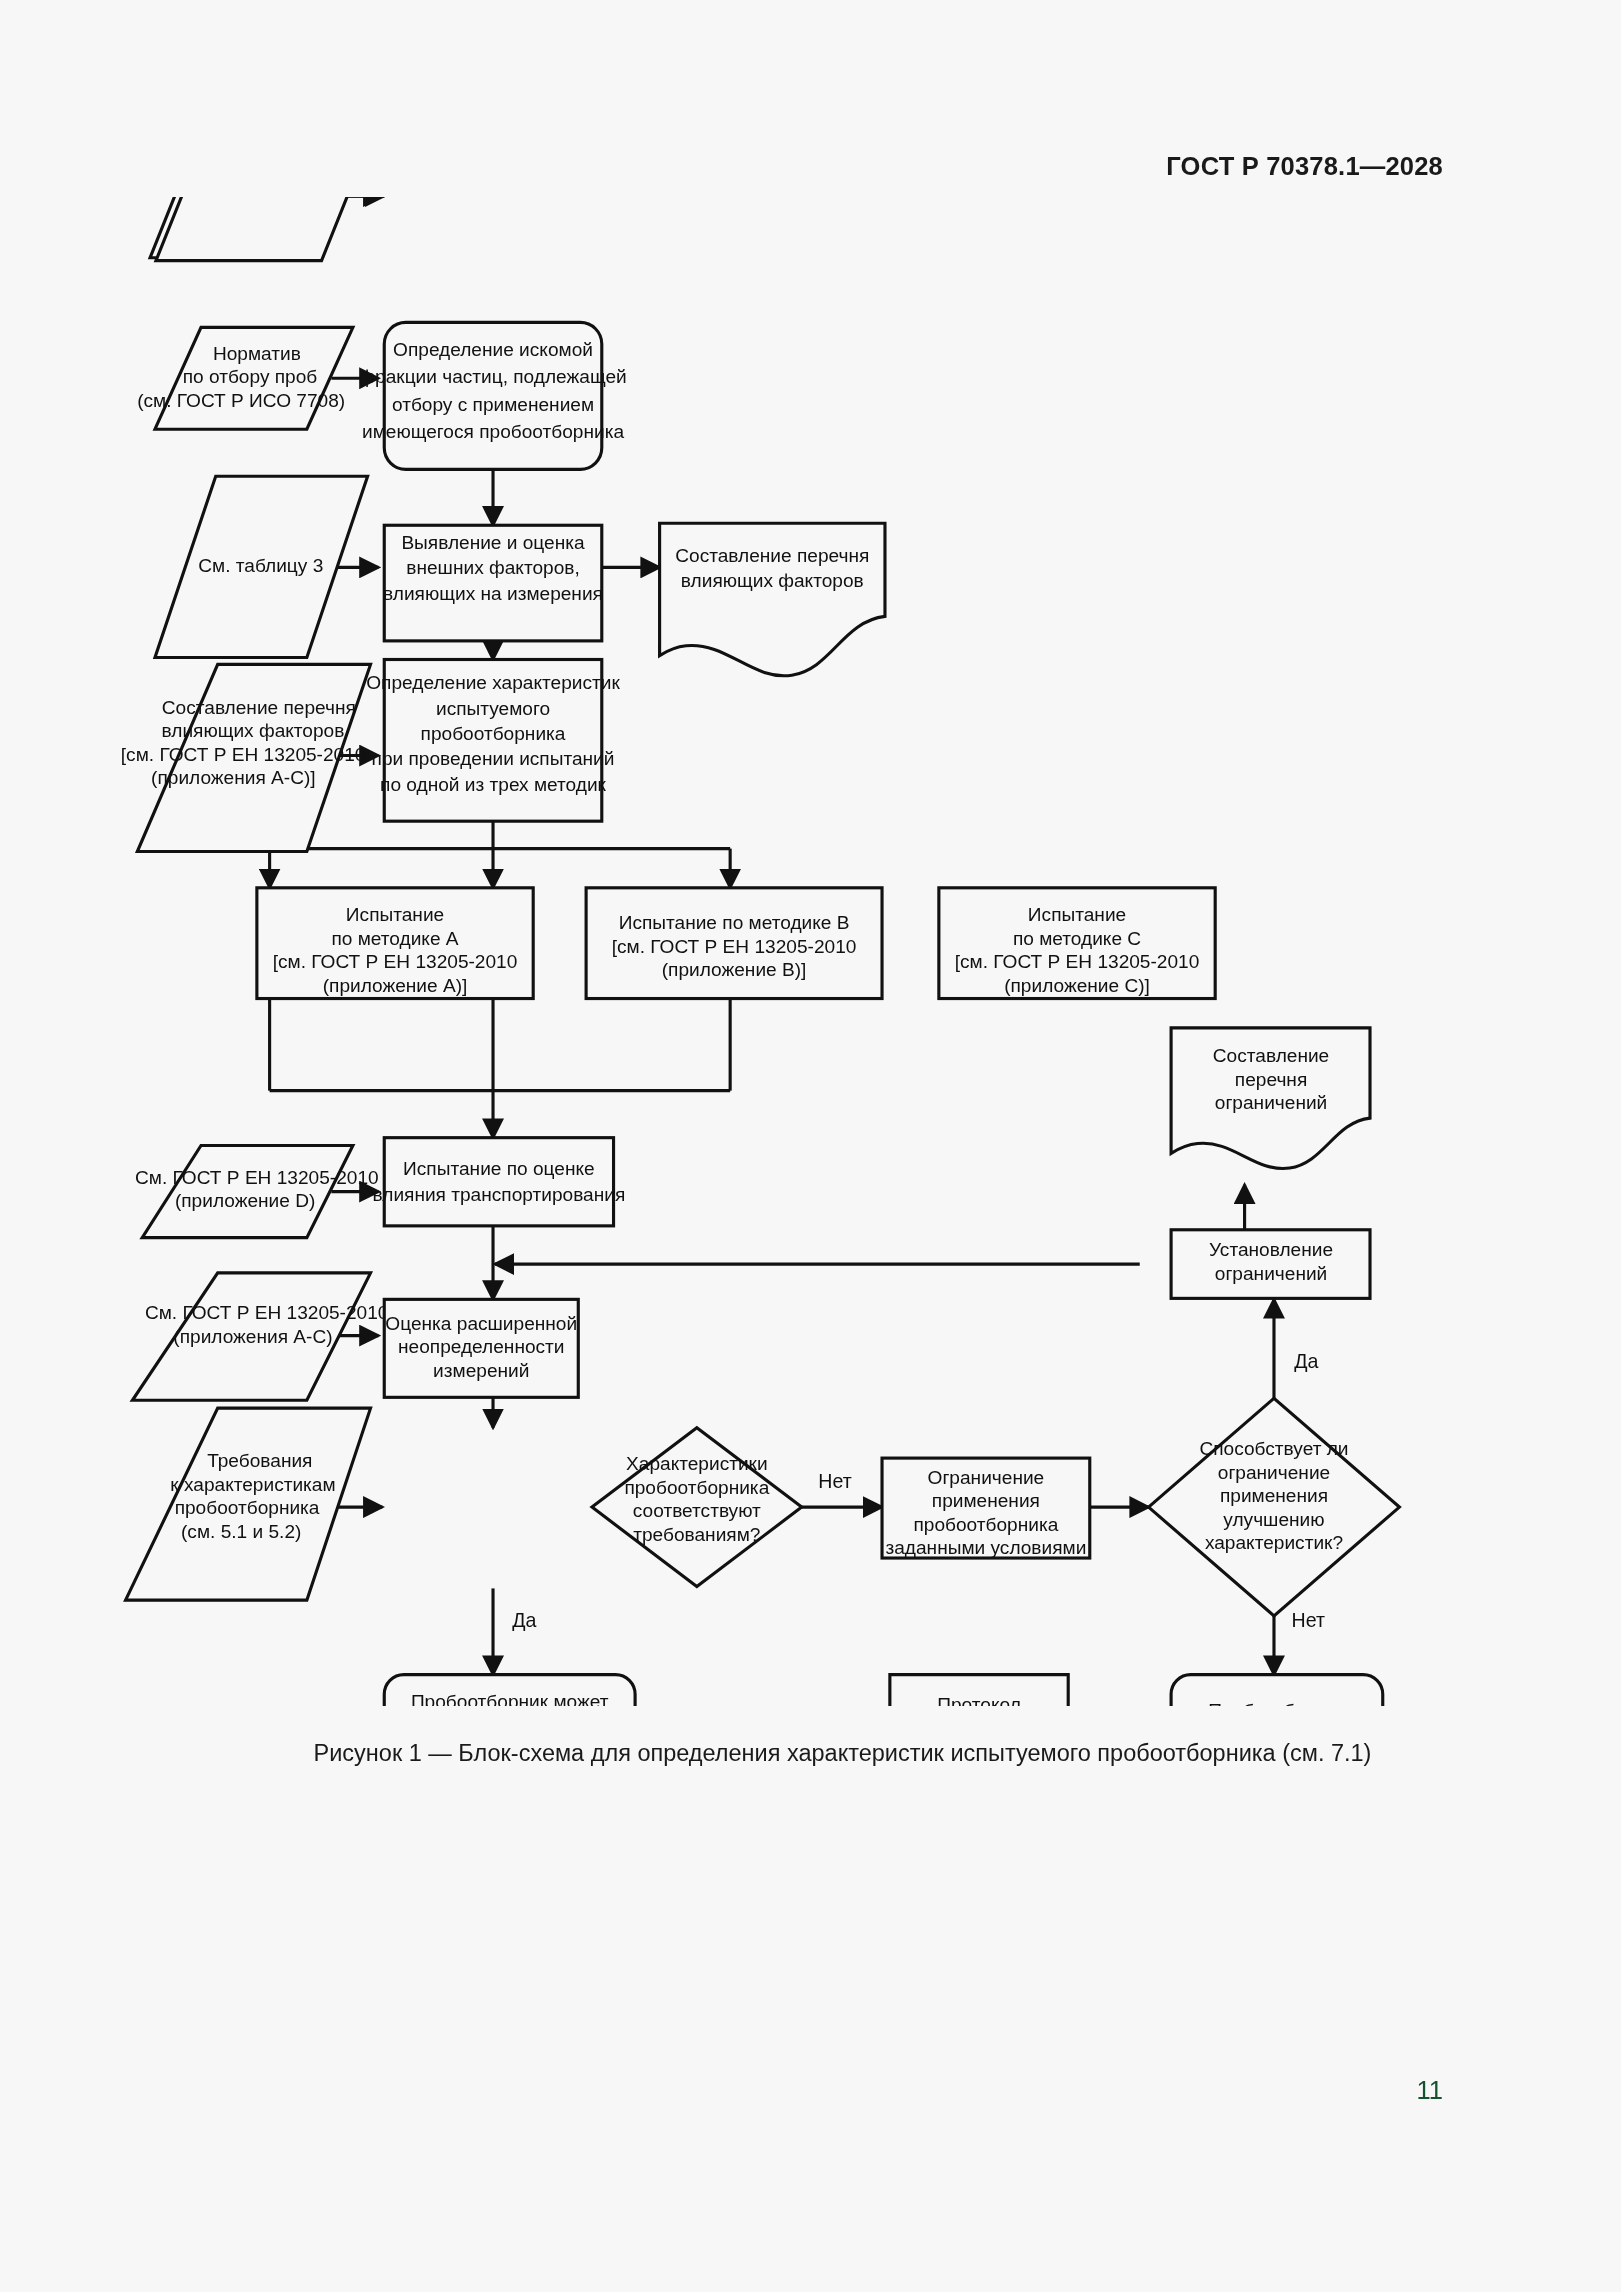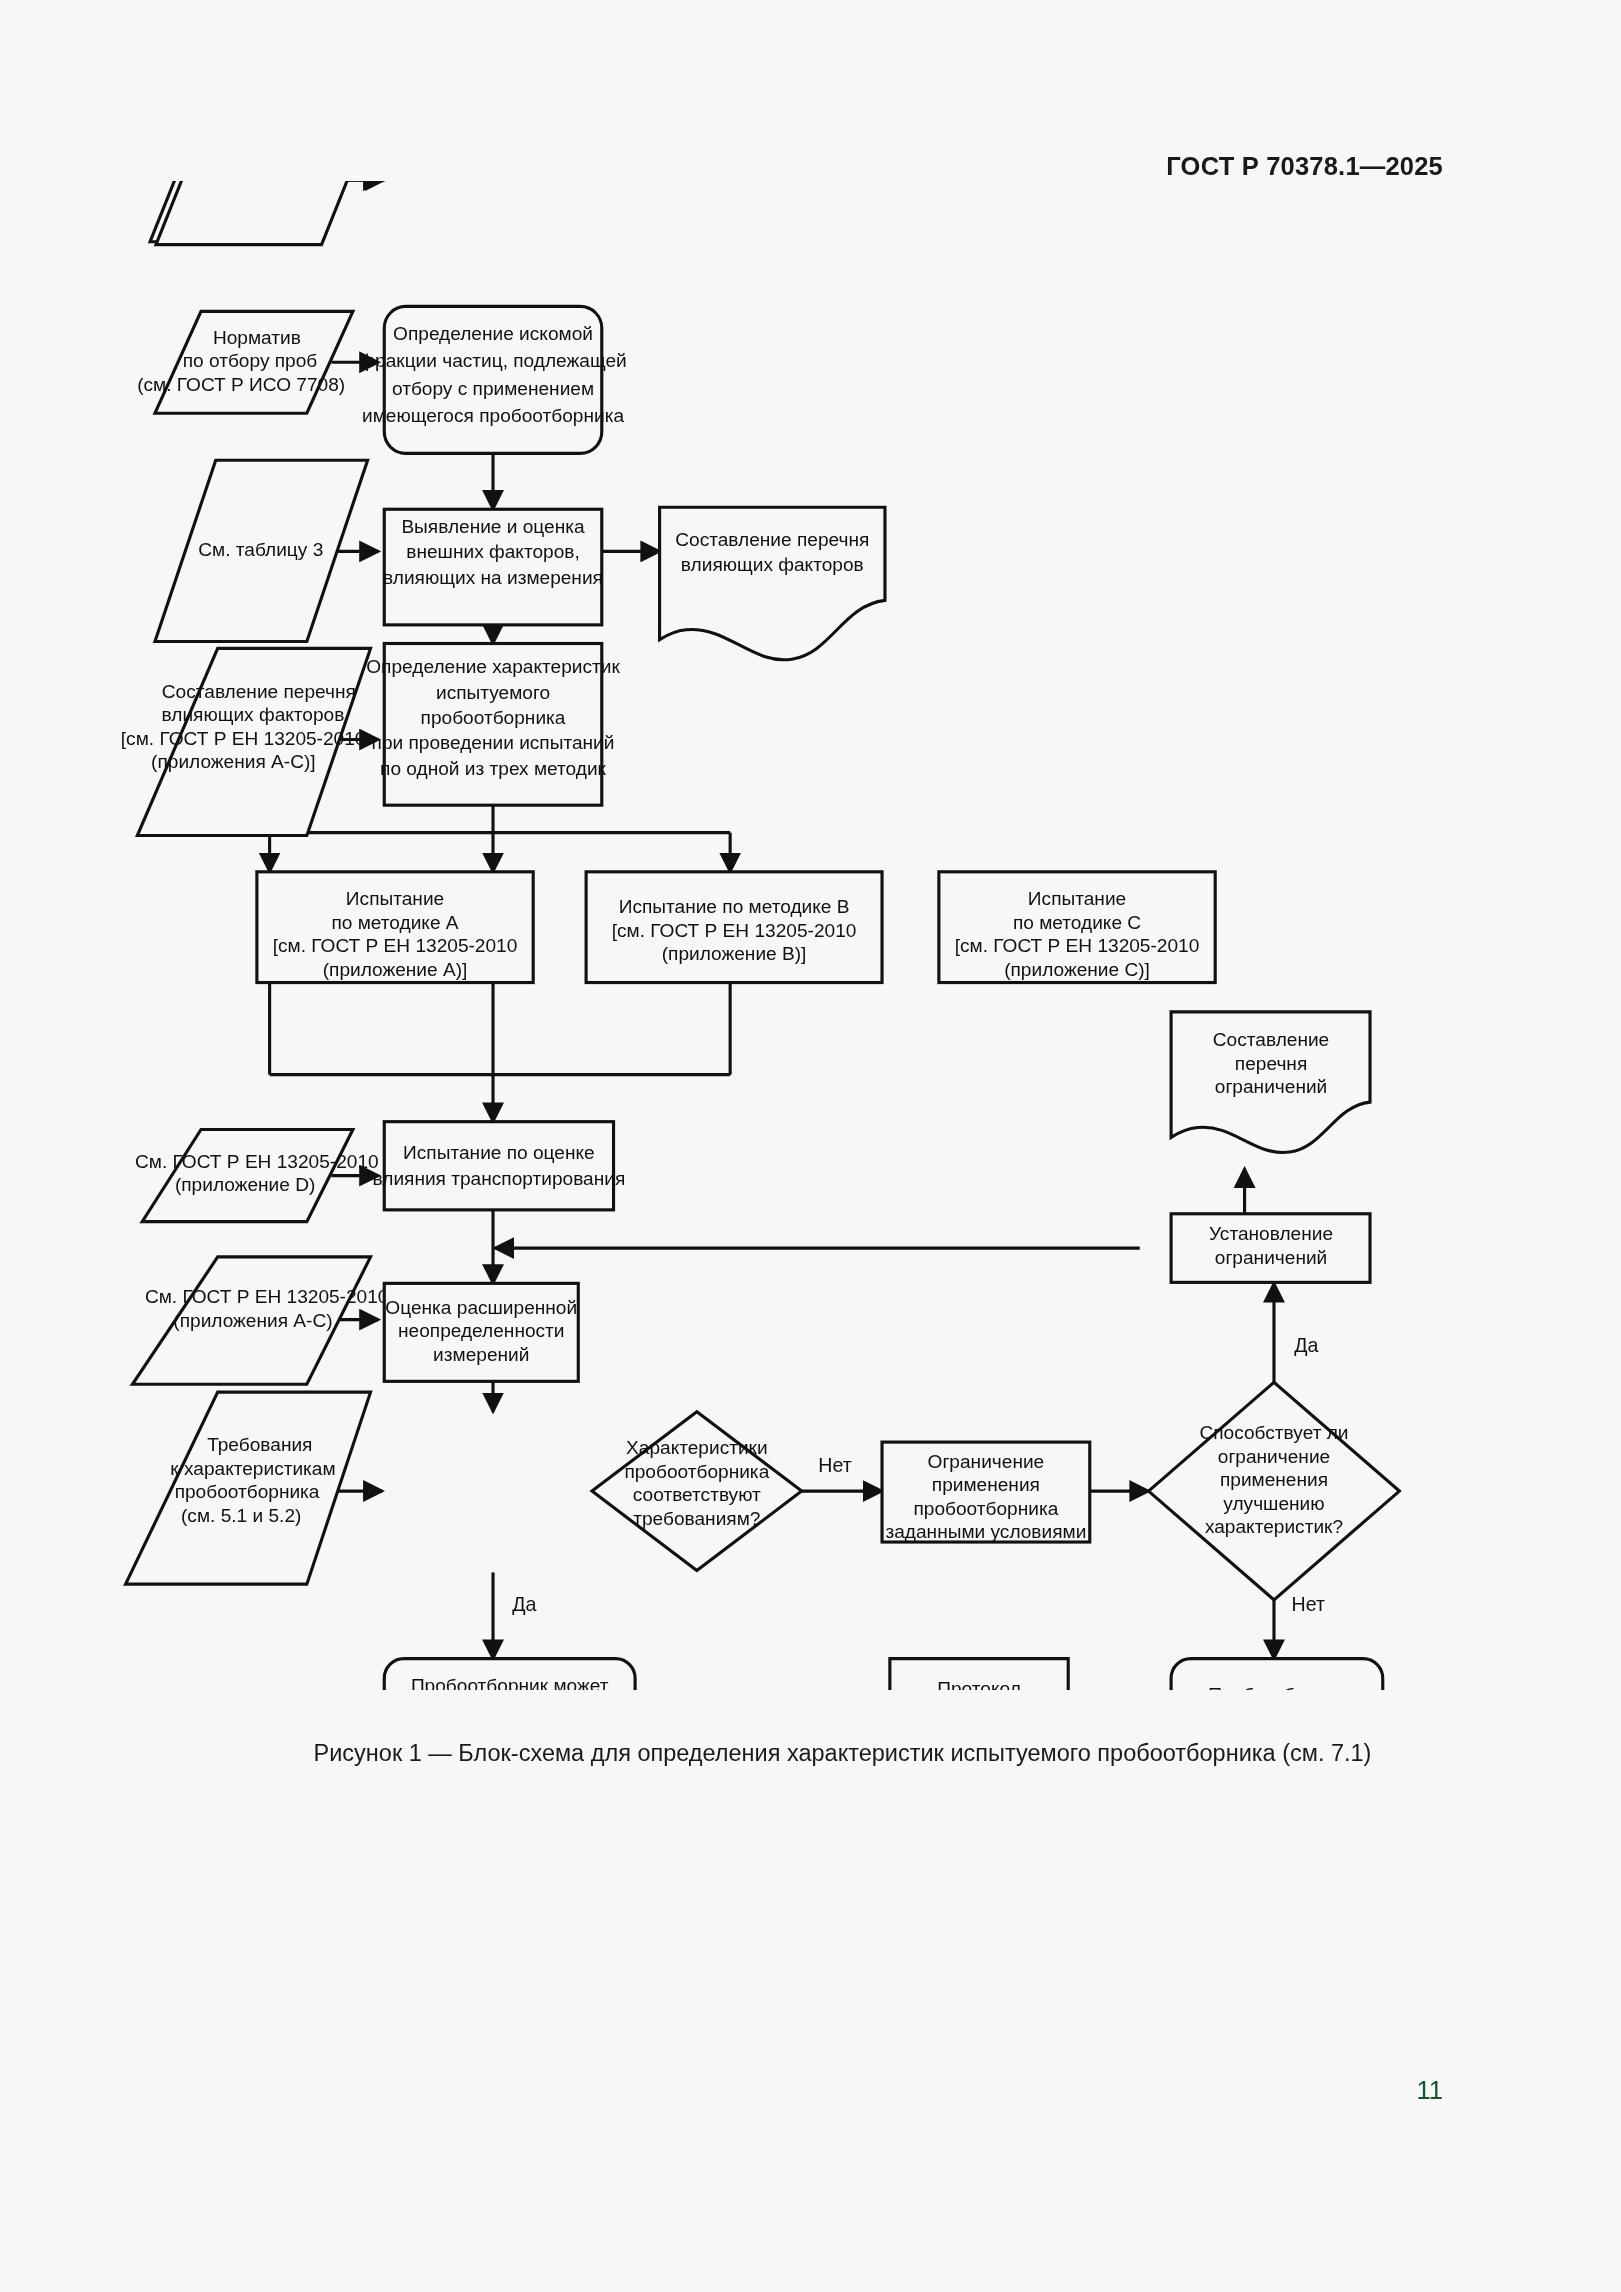--- a/index.html
+++ b/index.html
@@ -28,21 +28,21 @@
     font-family: "Liberation Sans", sans-serif;
     font-size: 25.5px;
     font-weight: bold;
     color: #1a1a1a;
     letter-spacing: 0.2px;
     white-space: nowrap;
   }
   .figure-wrap {
     position: absolute;
     left: 0;
-    top: 181px;
+    top: 197px;
     width: 1621px;
     height: 1509px;
   }
   svg.flow {
     display: block;
     width: 1621px;
     height: 1509px;
   }
   svg.flow .shape {
     fill: #f7f7f7;
@@ -85,21 +85,21 @@
     font-family: "Liberation Sans", sans-serif;
     font-size: 25.5px;
     color: #14532d;
   }
 </style>
 </head>
 <body>
 
 <div class="page">
 
-  <div class="header-ref">ГОСТ Р 70378.1—2025</div>
+  <div class="header-ref">ГОСТ Р 70378.1—2028</div>
 
   <div class="figure-wrap">
     <svg class="flow" viewBox="0 0 1654 1540" xmlns="http://www.w3.org/2000/svg">
       <defs>
         <marker id="arrow" viewBox="0 0 12 12" refX="10.5" refY="6" markerWidth="7" markerHeight="7" orient="auto-start-reverse">
           <path d="M 0 0 L 12 6 L 0 12 z" fill="#111111"></path>
         </marker>
       </defs>
 
       <g>

